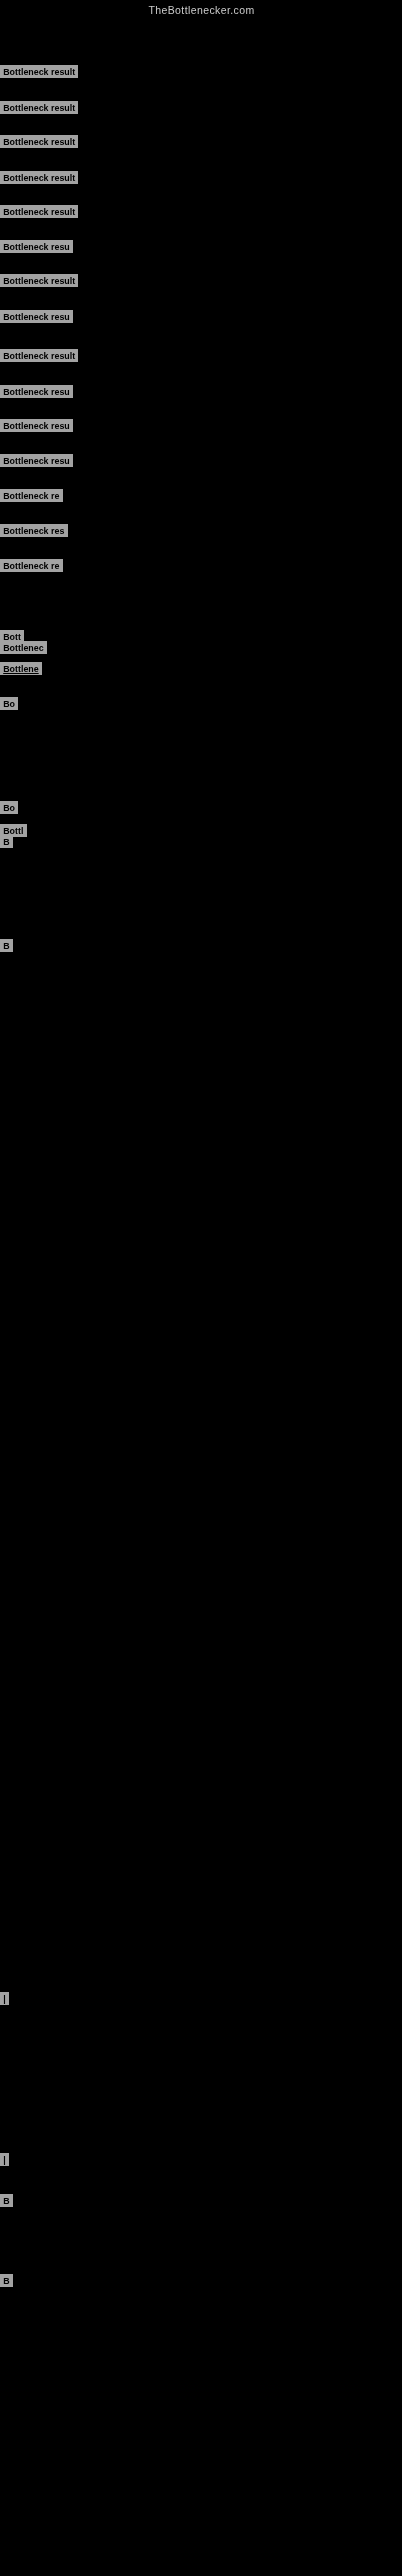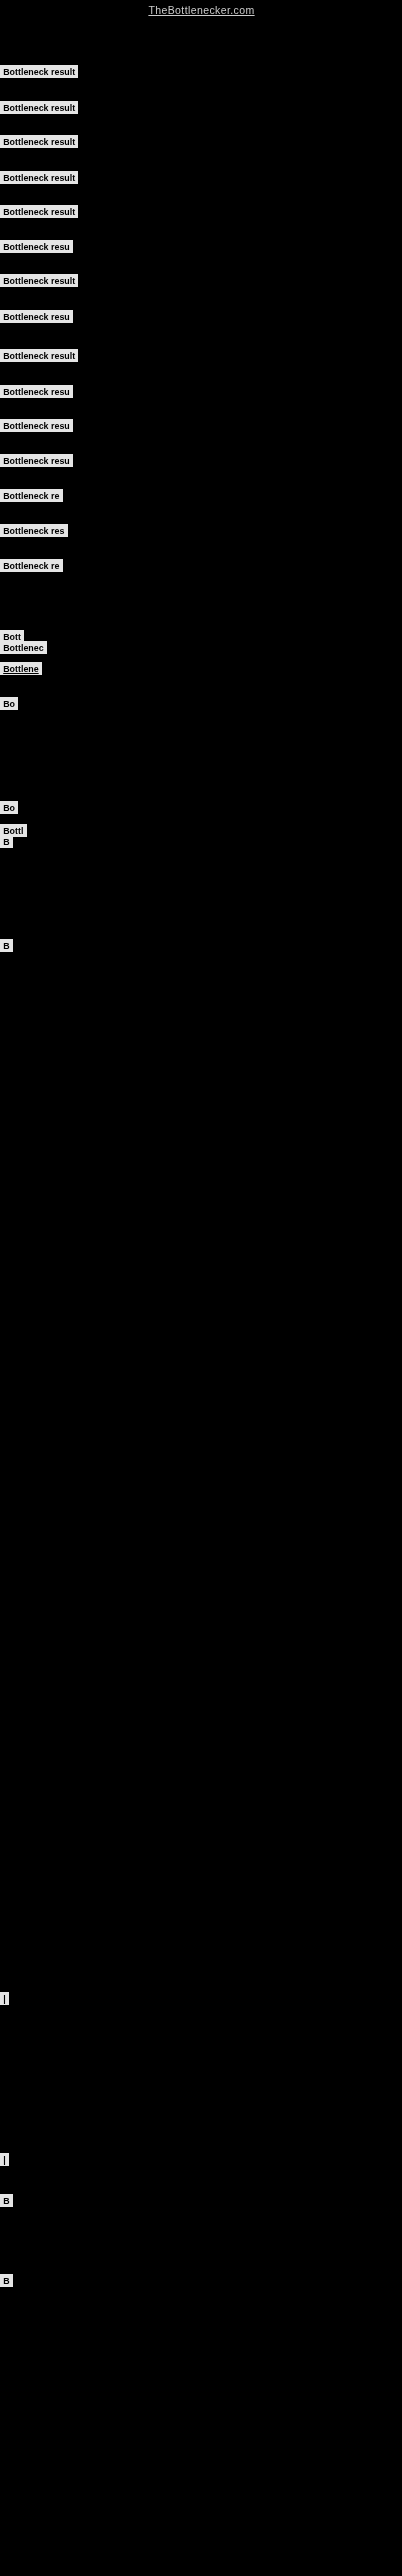--- a/index.html
+++ b/index.html
@@ -15,25 +15,24 @@
       font-family: Arial, sans-serif;
       position: relative;
     }
 
     .site-title {
       text-align: center;
       color: #cccccc;
       font-size: 10.5px;
       padding: 4px 0;
       letter-spacing: 0.4px;
-      text-decoration: underline;
     }
 
     .bottleneck-label {
-      background-color: #e5e5e5;
+      background-color: #a3a3a3;
       color: #000000;
       font-size: 8.9px;
       font-weight: bold;
       padding: 1.6px 3.2px;
       display: inline-block;
       position: absolute;
       left: 0;
       white-space: nowrap;
       overflow: hidden;
     }

